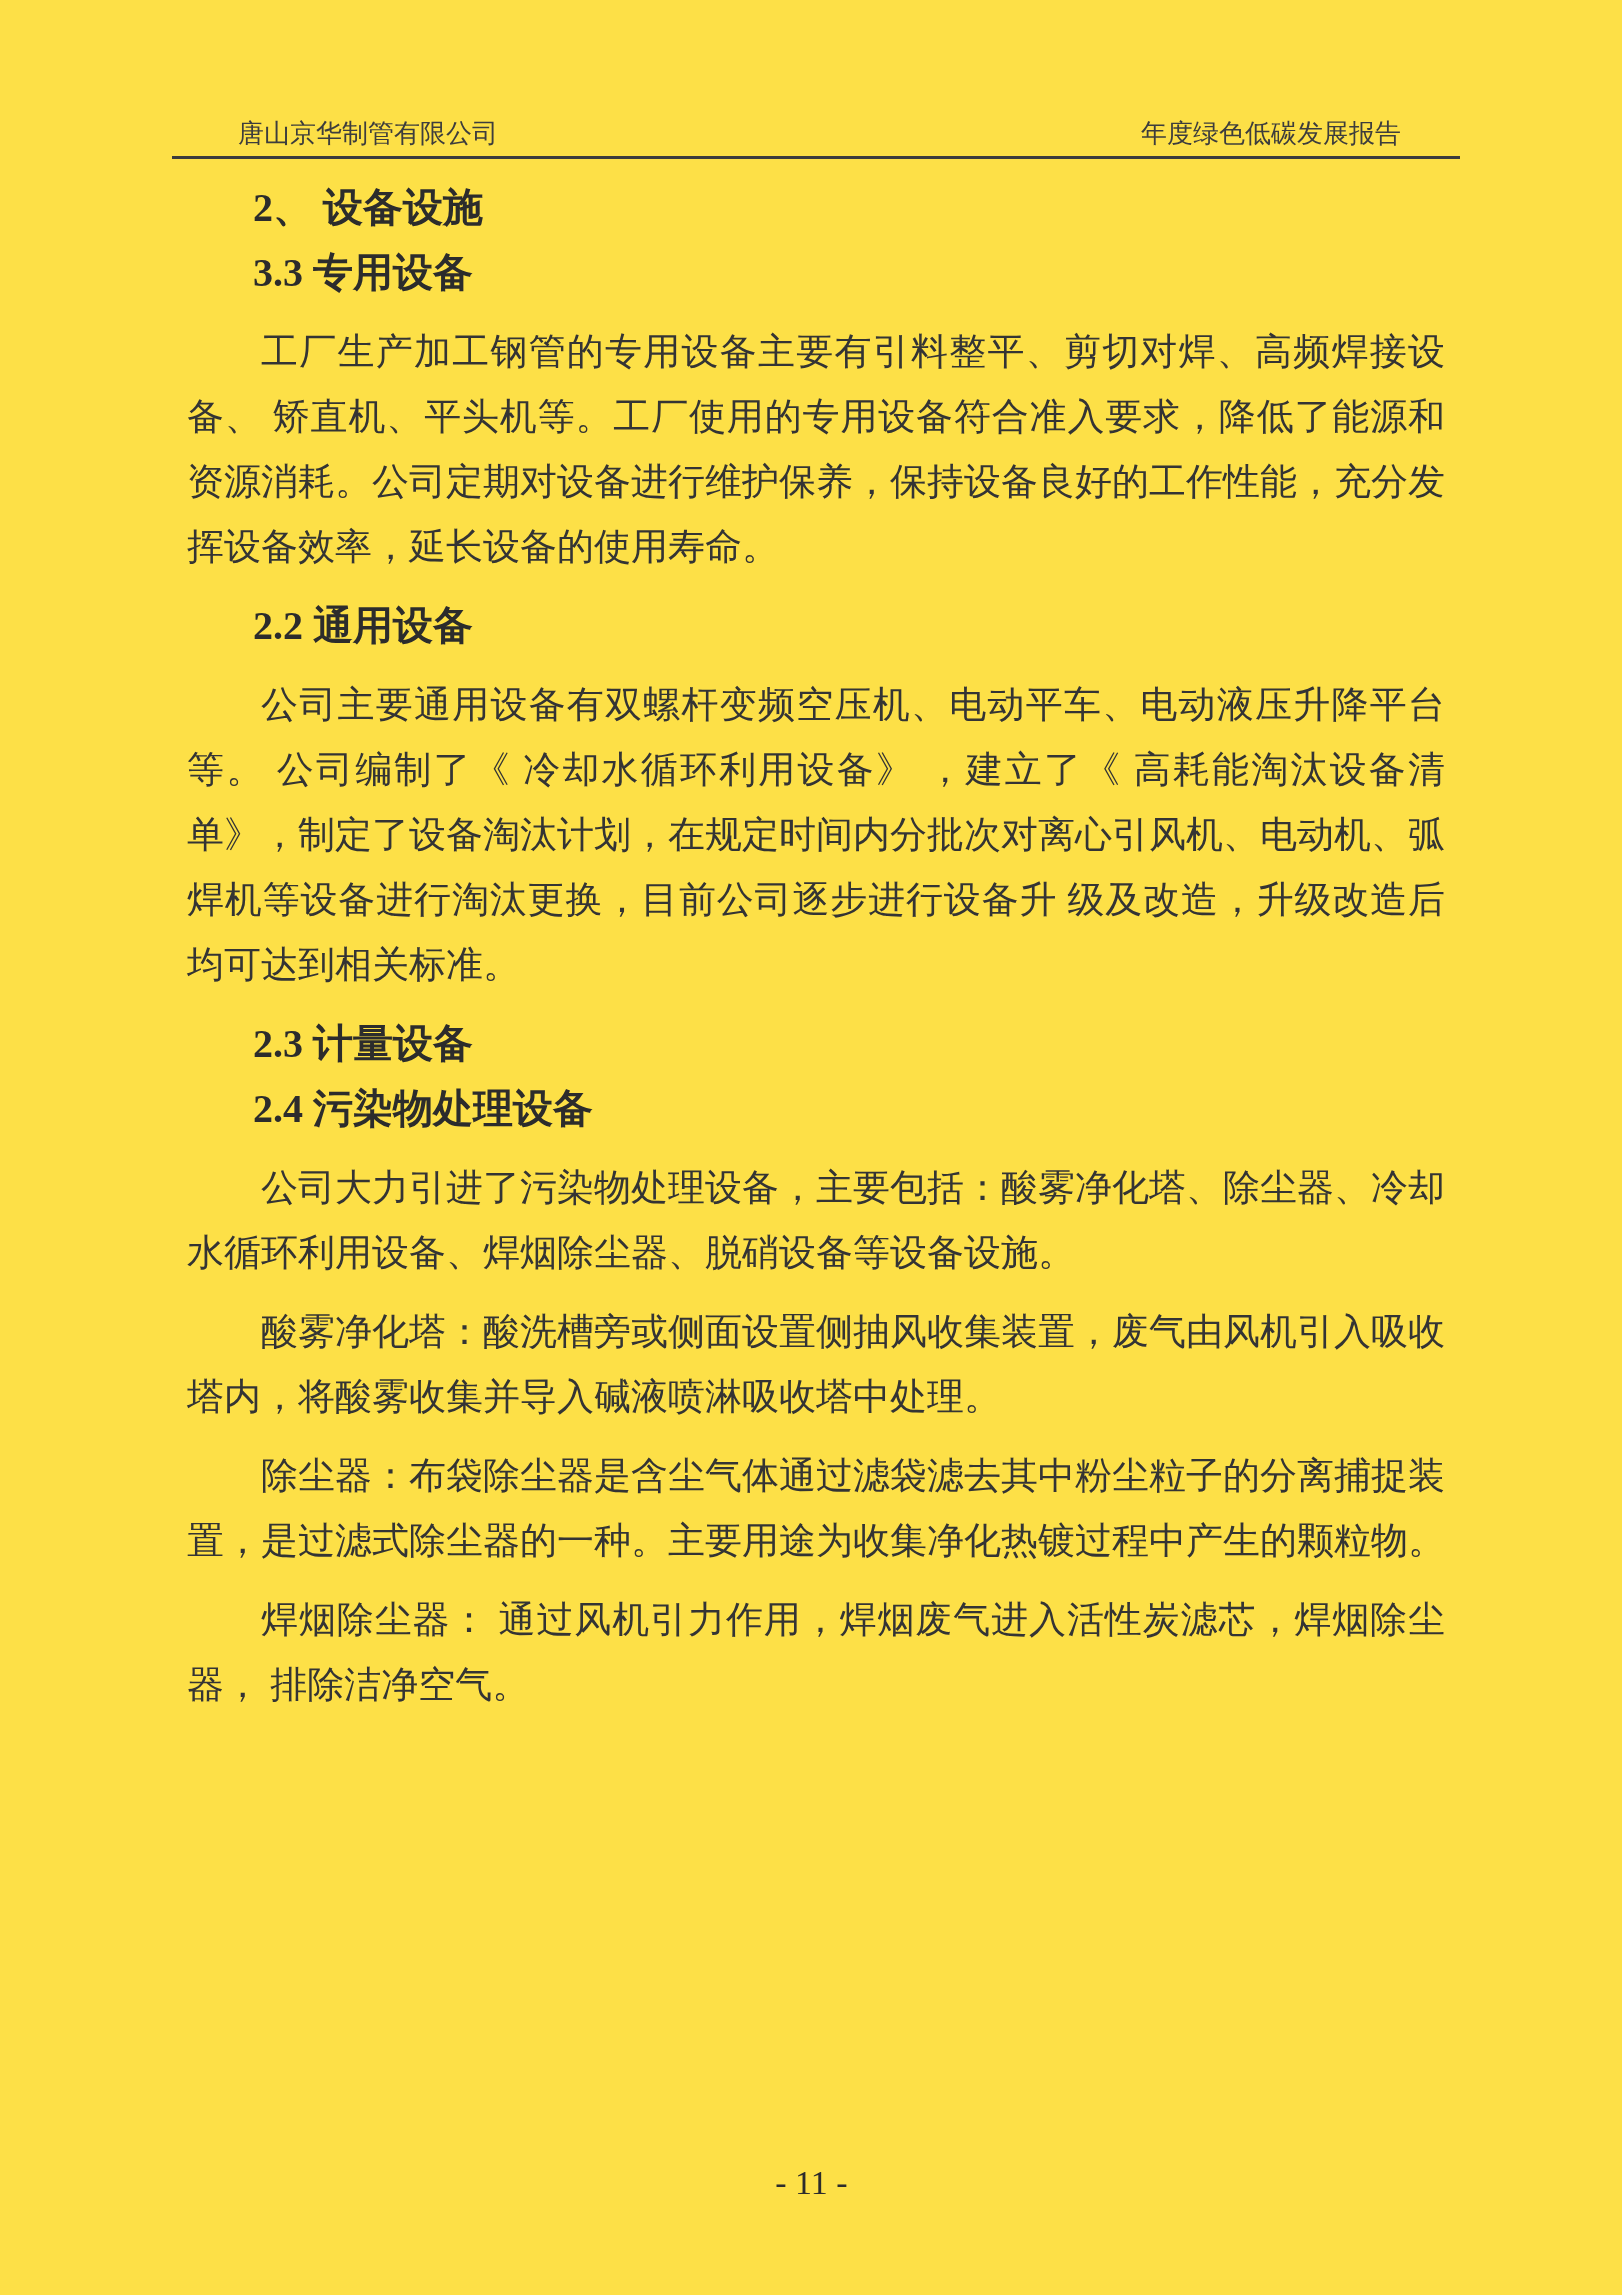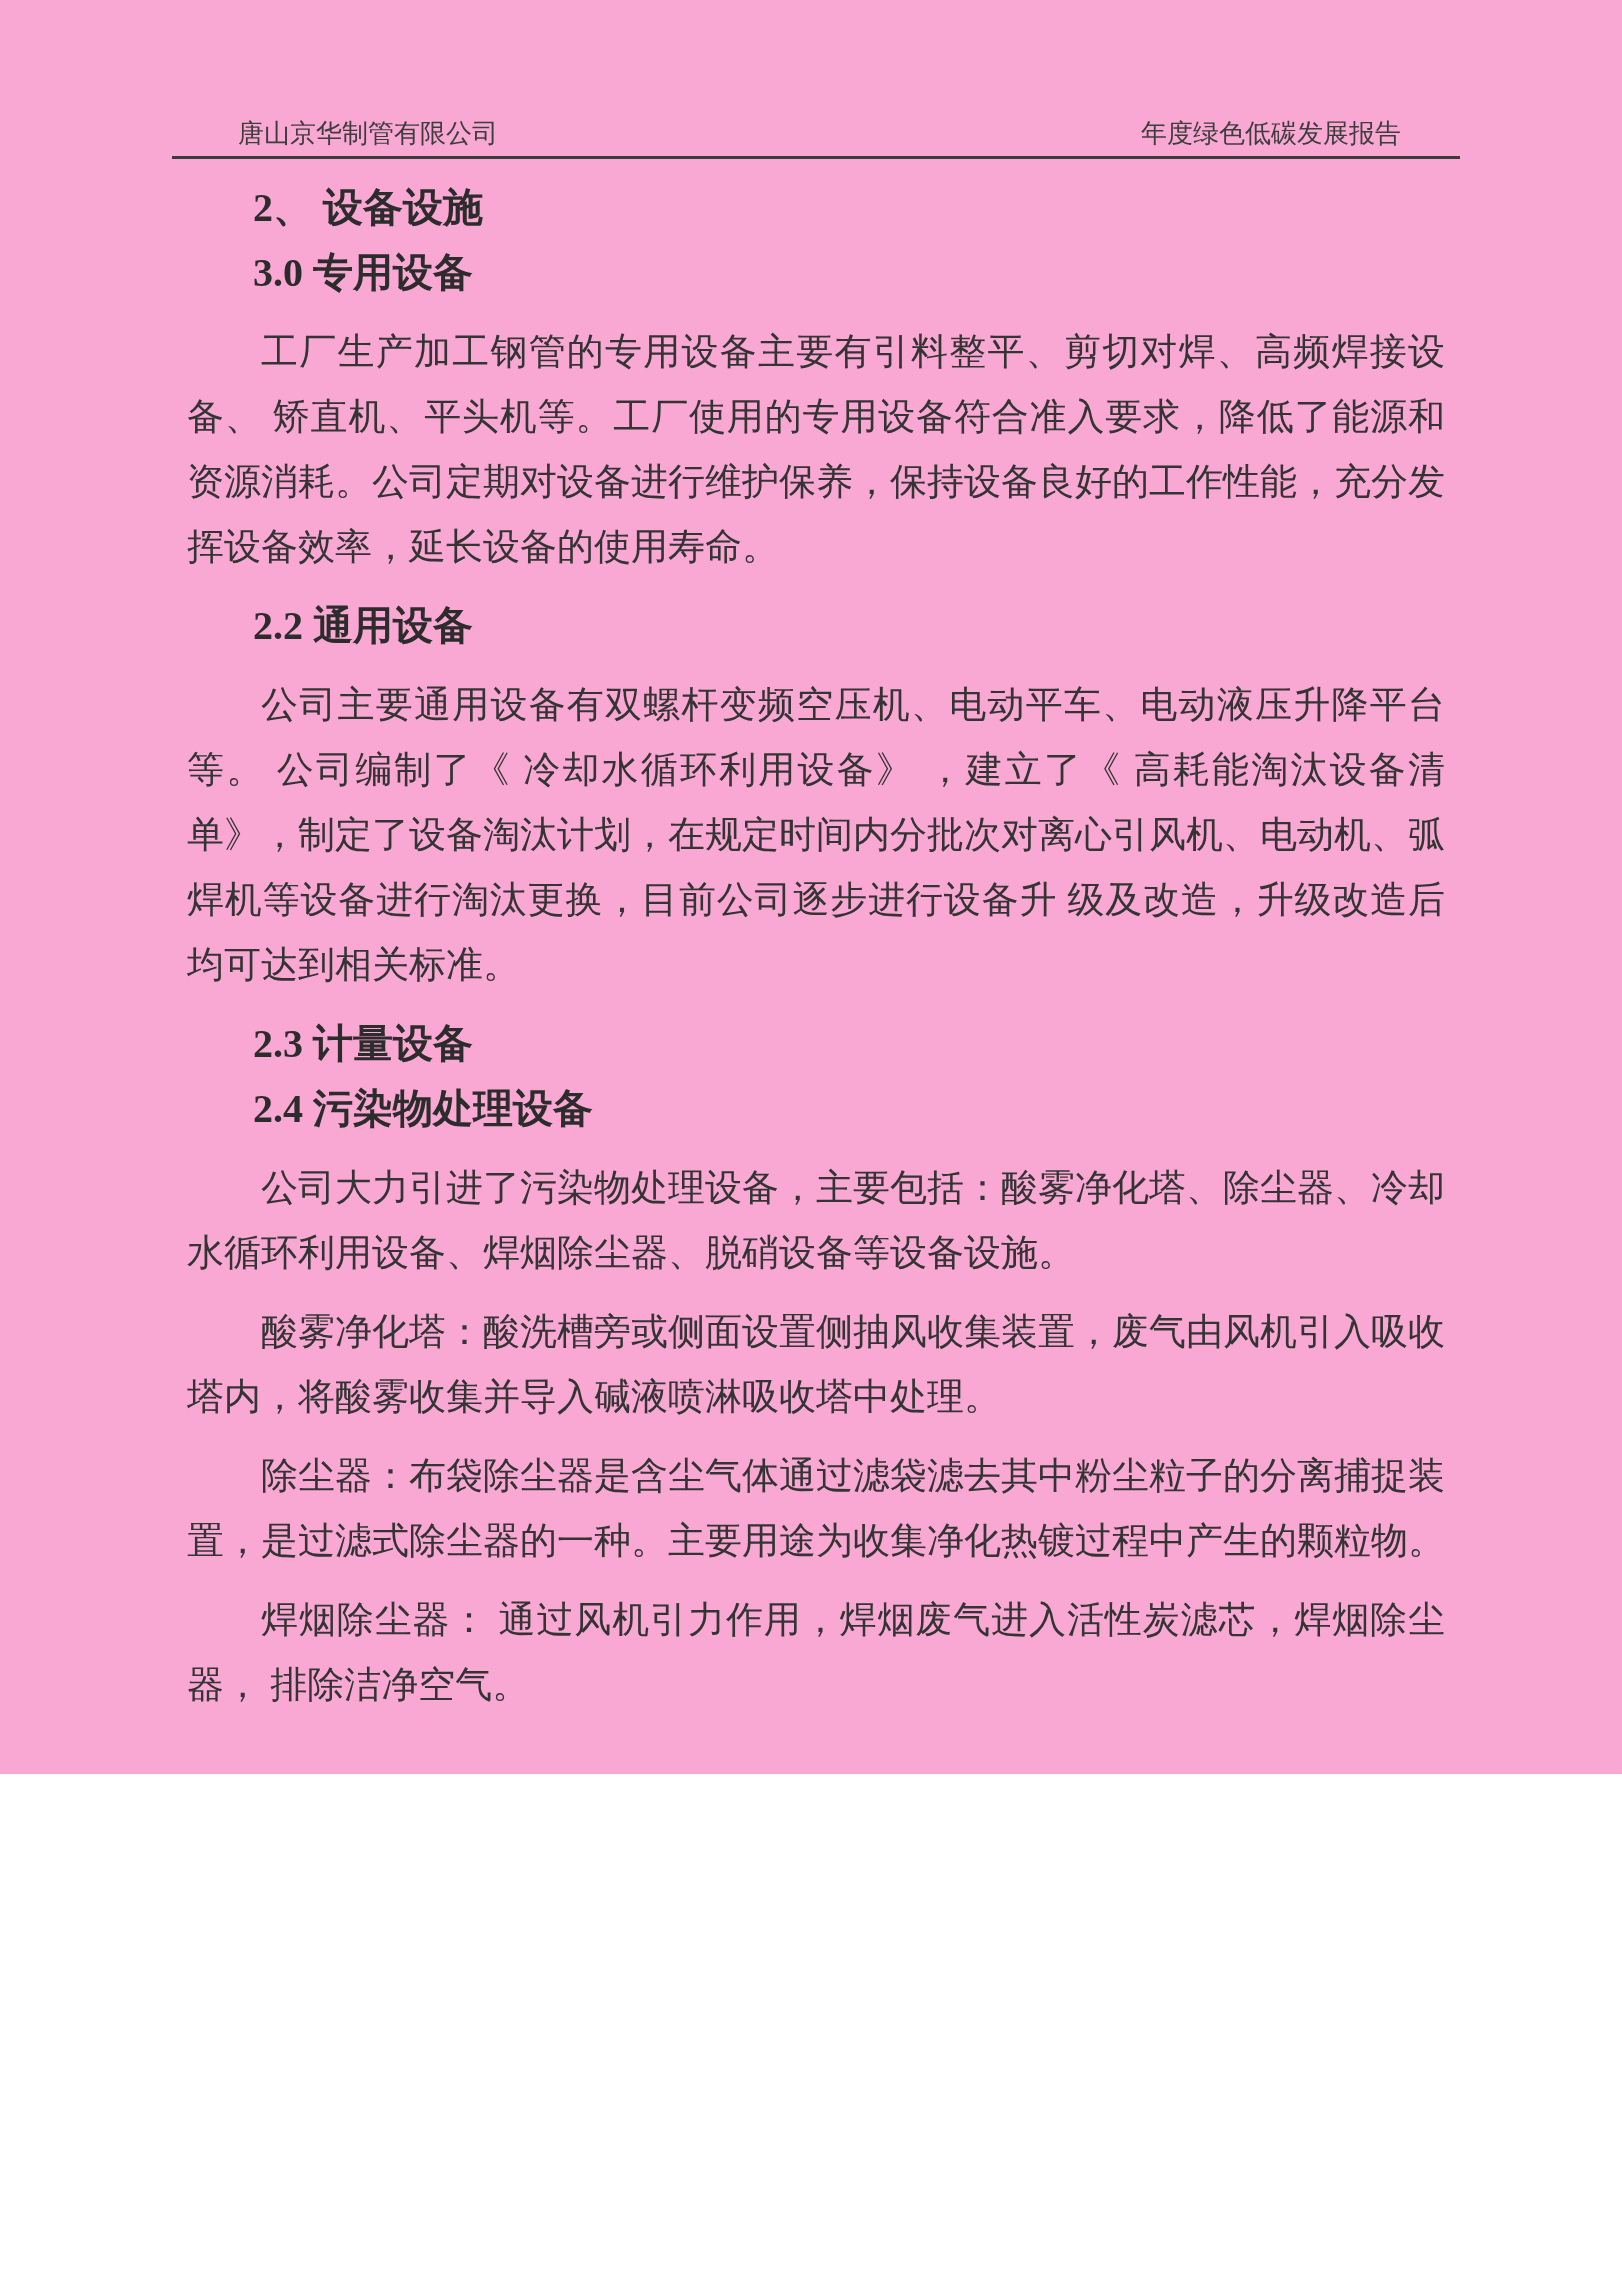--- a/index.html
+++ b/index.html
@@ -3,22 +3,22 @@
 <meta charset="utf-8">
 <style>
   html, body {
     margin: 0;
     padding: 0;
     background: #ffffff;
   }
   .page {
     position: relative;
     width: 1623px;
-    height: 1774px;
-    background: #f9a8d4;
+    height: 2295px;
+    background: #fde047;
     font-family: "Liberation Serif", "DejaVu Serif", serif;
     color: #2f2f2f;
     overflow: hidden;
   }
   .header {
     position: absolute;
     top: 115px;
     left: 173px;
     width: 1286px;
     box-sizing: border-box;
@@ -81,21 +81,21 @@
     <span class="header-left">唐山京华制管有限公司</span>
     <span class="header-right">年度绿色低碳发展报告</span>
   </div>
 
   <div class="header-rule"></div>
 
   <div class="content">
 
     <h2>2、 设备设施</h2>
 
-    <h3>3.0 专用设备</h3>
+    <h3>3.3 专用设备</h3>
     <p>工厂生产加工钢管的专用设备主要有引料整平、剪切对焊、高频焊接设备、 矫直机、平头机等。工厂使用的专用设备符合准入要求，降低了能源和资源消耗。公司定期对设备进行维护保养，保持设备良好的工作性能，充分发挥设备效率，延长设备的使用寿命。</p>
 
     <h3>2.2 通用设备</h3>
     <p>公司主要通用设备有双螺杆变频空压机、电动平车、电动液压升降平台等。 公司编制了《 冷却水循环利用设备》 ，建立了《 高耗能淘汰设备清单》，制定了设备淘汰计划，在规定时间内分批次对离心引风机、电动机、弧焊机等设备进行淘汰更换，目前公司逐步进行设备升 级及改造，升级改造后均可达到相关标准。</p>
 
     <h3>2.3 计量设备</h3>
 
     <h3>2.4 污染物处理设备</h3>
     <p>公司大力引进了污染物处理设备，主要包括：酸雾净化塔、除尘器、冷却水循环利用设备、焊烟除尘器、脱硝设备等设备设施。</p>
     <p>酸雾净化塔：酸洗槽旁或侧面设置侧抽风收集装置，废气由风机引入吸收塔内，将酸雾收集并导入碱液喷淋吸收塔中处理。</p>

